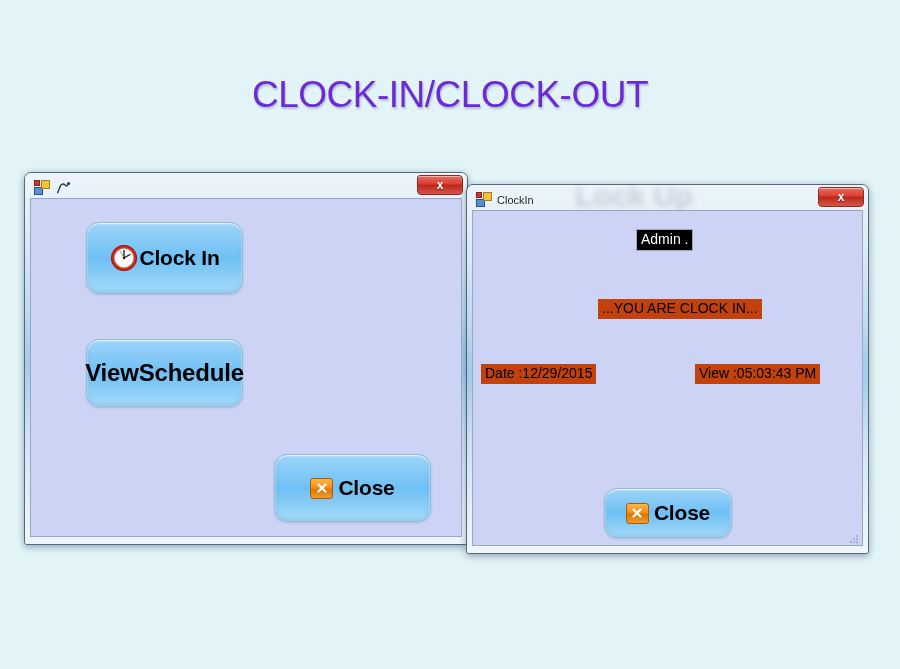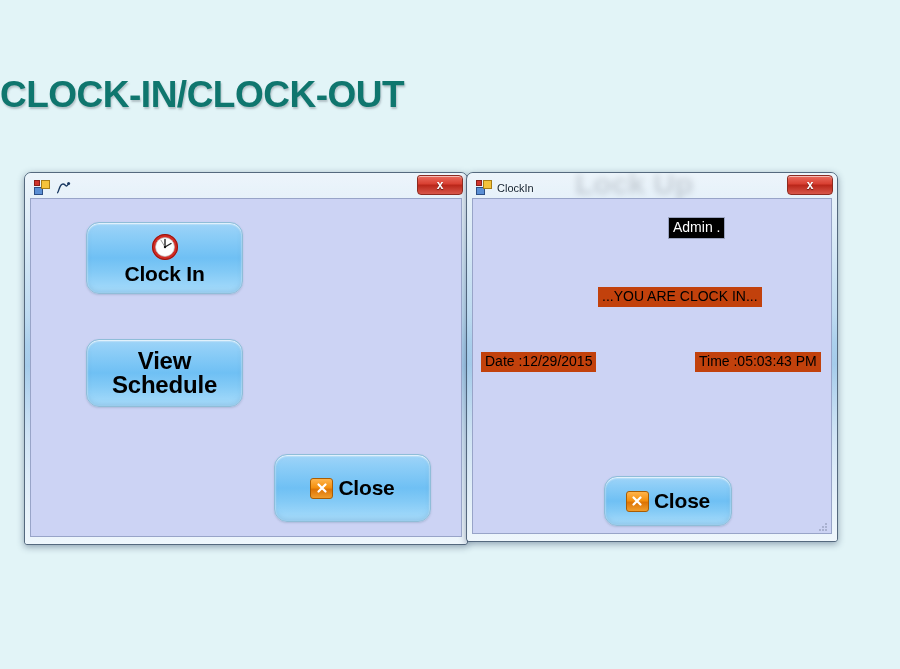--- a/index.html
+++ b/index.html
@@ -12,24 +12,25 @@
     overflow: hidden;
     position: relative;
   }
 
   
   #page-title {
     position: absolute;
     top: 74px;
     left: 0;
     width: 900px;
+    text-align: center;
     font-size: 37px;
-    font-weight: bold;
+    font-weight: normal;
     letter-spacing: -0.5px;
-    color: #0f766e;
+    color: #6d28d9;
     text-shadow: 1px 2px 2px rgba(120,130,140,0.45);
   }
 
   
   .aero-window {
     position: absolute;
     border-radius: 7px 7px 3px 3px;
     padding: 5px;
     box-shadow: 0 2px 7px rgba(40,60,90,0.45);
     border: 1px solid rgba(60,80,105,0.85);
@@ -143,21 +144,21 @@
     position: absolute;
     border-radius: 13px;
     background: linear-gradient(180deg,
       #9fd4f8 0%, #8ccdf7 18%, #6fc0f4 50%, #83caf6 70%, #a8dcfb 100%);
     border: 1px solid #8fbdd8;
     box-shadow:
       inset 0 1px 2px rgba(255,255,255,0.95),
       inset 0 -2px 4px rgba(120,175,215,0.5),
       0 1px 2px rgba(90,120,150,0.28);
     display: flex;
-    flex-direction: column;
+    flex-direction: row;
     align-items: center;
     justify-content: center;
     cursor: pointer;
     color: #000;
     font-weight: bold;
   }
   .aqua-btn .btn-label {
     font-size: 21px;
     line-height: 1.02;
     text-align: center;
@@ -263,46 +264,46 @@
         <svg viewBox="0 0 16 16" width="14" height="14">
           <path d="M4 4 L12 12 M12 4 L4 12" stroke="#fff" stroke-width="2.6" stroke-linecap="round"></path>
         </svg>
       </span>
       <span class="btn-label">Close</span>
     </div>
 
   </div>
 </div>
 
-<div class="aero-window" style="left:466px; top:172px; width:372px; height:370px;">
+<div class="aero-window" style="left:466px; top:184px; width:403px; height:370px;">
   <div class="glass-bg"></div>
   <div class="glass-blurtext" style="left:108px; top:-6px;">Lock Up</div>
   <div class="glass-sheen"></div>
 
   <div class="titlebar">
     <span class="win-icon">
       <span class="sq-blue"></span>
         <span class="sq-yellow"></span>
         <span class="sq-red"></span>
     </span>
     <span class="title-text">ClockIn</span>
     <span class="close-btn">
       <span class="x">x</span>
     </span>
   </div>
 
   <div class="client">
 
-    <div class="lbl lbl-admin" style="left:163px; top:18px;margin-left:32px;">Admin .</div>
+    <div class="lbl lbl-admin" style="left:163px; top:18px;">Admin .</div>
 
     <div class="lbl lbl-pink" style="left:125px; top:88px;">...YOU ARE CLOCK IN...</div>
 
     <div class="lbl lbl-pink" style="left:8px; top:153px;">Date :12/29/2015</div>
 
-    <div class="lbl lbl-pink" style="left:222px; top:153px;">Time :05:03:43 PM</div>
+    <div class="lbl lbl-pink" style="left:222px; top:153px;">View :05:03:43 PM</div>
 
     <div class="aqua-btn close-row" style="left:131px; top:277px; width:128px; height:50px;">
       <span class="xbox-icon">
         <svg viewBox="0 0 16 16" width="14" height="14">
           <path d="M4 4 L12 12 M12 4 L4 12" stroke="#fff" stroke-width="2.6" stroke-linecap="round"></path>
         </svg>
       </span>
       <span class="btn-label">Close</span>
     </div>
 

